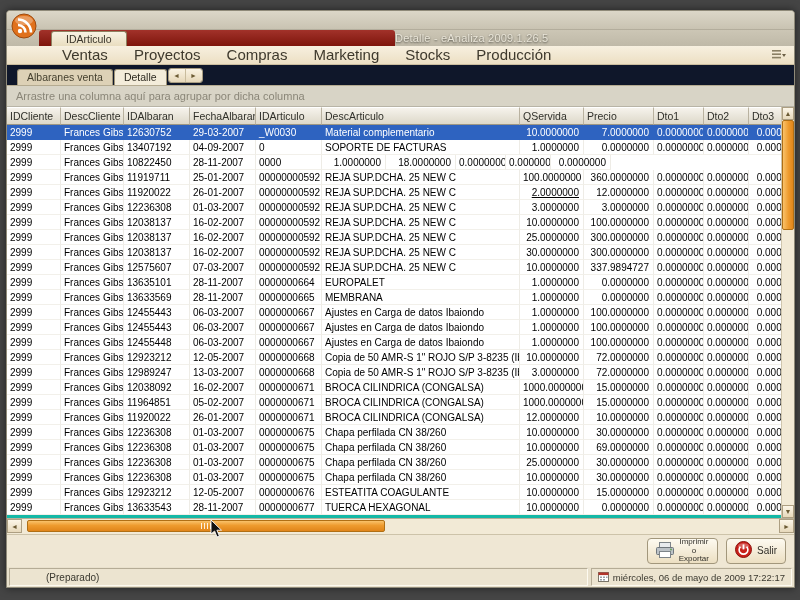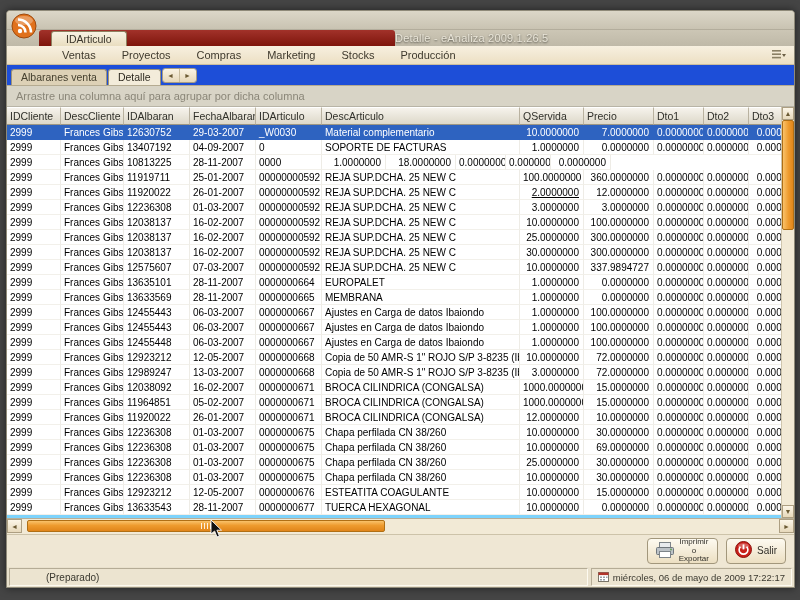--- a/index.html
+++ b/index.html
@@ -14,36 +14,36 @@
   
   .apptab-row{position:relative;height:16px;flex:none;background:linear-gradient(#ccc6b5,#bfb9a8);}
   .maroon-band{position:absolute;left:32px;top:0;width:356px;height:16px;background:linear-gradient(#a2322a,#7e150c);border-radius:3px 3px 0 0;}
   .consultas-tab{position:absolute;left:44px;top:1px;height:14px;line-height:14px;padding:0 14px;
     background:linear-gradient(#f8f2e3,#e9ddc0);border:1px solid #8f8261;border-bottom:none;border-radius:3px 3px 0 0;
     font-size:10.5px;color:#3a352a;z-index:3;cursor:default;}
   .window-title{position:absolute;left:388px;top:2px;font-size:11px;color:#e8e4d7;text-shadow:0 1px 2px rgba(45,45,40,.75);letter-spacing:.2px;white-space:nowrap;}
   
   .ribbon-tabs{height:18px;flex:none;display:flex;align-items:center;padding-left:42px;
     background:linear-gradient(#f7f0e0,#ecdfc3);border-bottom:1px solid #cbbd9e;}
-  .rtab{padding:1px 13px 2px;font-size:11px;color:#3e392d;cursor:default;text-align:center;}
+  .rtab{padding:1px 13px 2px;font-size:15px;color:#3e392d;cursor:default;text-align:center;}
   .ribbon-opts{margin-left:auto;margin-right:8px;display:flex;align-items:center;cursor:pointer;}
   
-  .doctabs{height:18px;flex:none;display:flex;align-items:flex-end;padding:2px 2px 0 4px;background:#1d4ed8;border-bottom:1px solid #b5ab91;}
+  .doctabs{height:18px;flex:none;display:flex;align-items:flex-end;padding:2px 2px 0 10px;background:#0f172a;border-bottom:1px solid #b5ab91;}
   .dtab{font-size:10.5px;padding:1px 9px 2px;border:1px solid #9e9377;border-bottom:none;border-radius:3px 3px 0 0;
     background:#ddd1b6;color:#45402f;margin-right:1px;white-space:nowrap;cursor:pointer;}
   .dtab.active{background:#f3ecda;color:#2e2a20;position:relative;z-index:2;}
   .tabnav{margin-left:auto;display:flex;border:1px solid #a89d82;border-radius:3px;overflow:hidden;margin:0 22px 2px 0;}
   .tabnav .nbtn{width:16px;height:13px;font-size:7px;display:flex;align-items:center;justify-content:center;
     background:linear-gradient(#faf3e3,#e6d8ba);color:#6b5a33;cursor:pointer;}
   .tabnav .nbtn + .nbtn{border-left:1px solid #c9bc9d;}
   
   .grid-area{flex:1;display:flex;flex-direction:column;min-height:0;}
   .group-bar{height:20px;flex:none;line-height:20px;padding-left:9px;background:#d8d4c6;border-bottom:1px solid #b8b4a6;
     font-size:11px;color:#8a8678;}
-  .grid-wrap{flex:1;position:relative;overflow:hidden;background:#7dd3fc;}
+  .grid-wrap{flex:1;position:relative;overflow:hidden;background:#14b8a6;}
   .grid-header{display:flex;height:18px;}
   .hcell{flex:none;box-sizing:border-box;background:linear-gradient(#f6f3ec,#ddd8c9);
     border-right:1px solid #b9b2a0;border-bottom:1px solid #9c9684;border-top:1px solid #fff;
     font-size:10.5px;color:#30302a;padding:2px 3px 0;overflow:hidden;white-space:nowrap;cursor:pointer;}
   .grid-body{height:calc(100% - 18px);overflow:hidden;}
   .grow{display:flex;height:15px;background:#fff;cursor:default;}
   .gcell{flex:none;box-sizing:border-box;font-size:10px;line-height:15px;padding:0 3px;color:#000;
     white-space:nowrap;overflow:hidden;border-right:1px solid #eeece6;border-bottom:1px solid #f2f0ea;}
   .gcell.num{text-align:right;padding-right:4px;}
   .grow.selected{background:#2e63c0;}
@@ -172,21 +172,21 @@
               <div class="gcell" style="width: 198px;">SOPORTE DE FACTURAS</div>
               <div class="gcell num" style="width: 64px;">1.0000000</div>
               <div class="gcell num" style="width: 70px;">0.0000000</div>
               <div class="gcell num" style="width: 50px;">0.0000000</div>
               <div class="gcell num" style="width: 45px;">0.0000000</div>
               <div class="gcell num" style="width: 60px;">0.0000000</div>
             </div>
             <div class="grow">
               <div class="gcell" style="width: 54px;">2999</div>
               <div class="gcell" style="width: 63px;">Frances Gibson</div>
-              <div class="gcell" style="width: 66px;">10813225</div>
+              <div class="gcell" style="width: 66px;">10822450</div>
               <div class="gcell" style="width: 66px;">28-11-2007</div>
               <div class="gcell" style="width: 66px;">0000</div>
               <div class="gcell num" style="width: 64px;">1.0000000</div>
               <div class="gcell num" style="width: 70px;">18.0000000</div>
               <div class="gcell num" style="width: 50px;">0.0000000</div>
               <div class="gcell num" style="width: 45px;">0.0000000</div>
               <div class="gcell num" style="width: 60px;">0.0000000</div>
             </div>
             <div class="grow">
               <div class="gcell" style="width: 54px;">2999</div>

